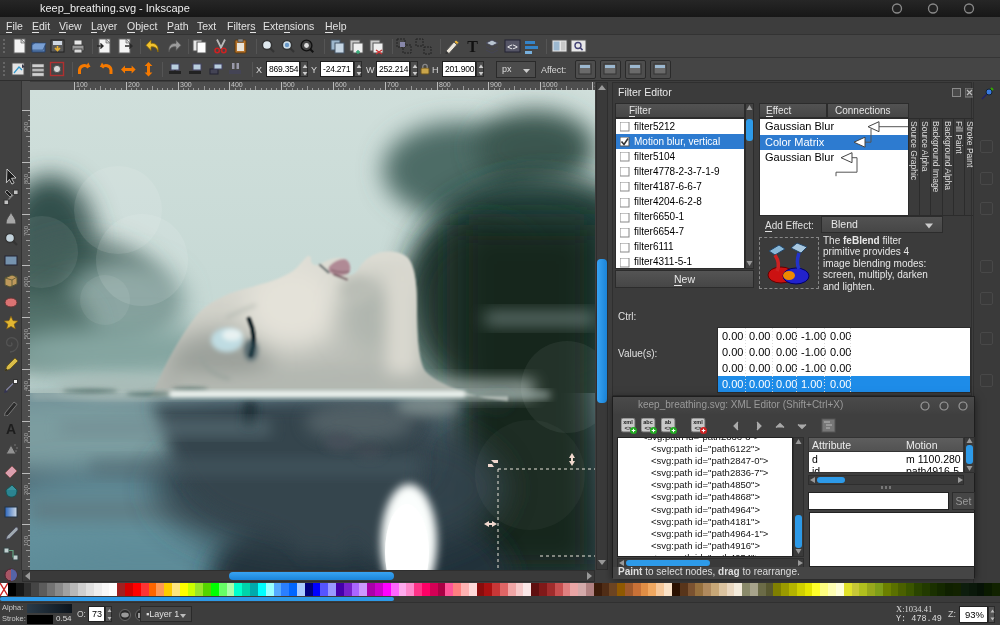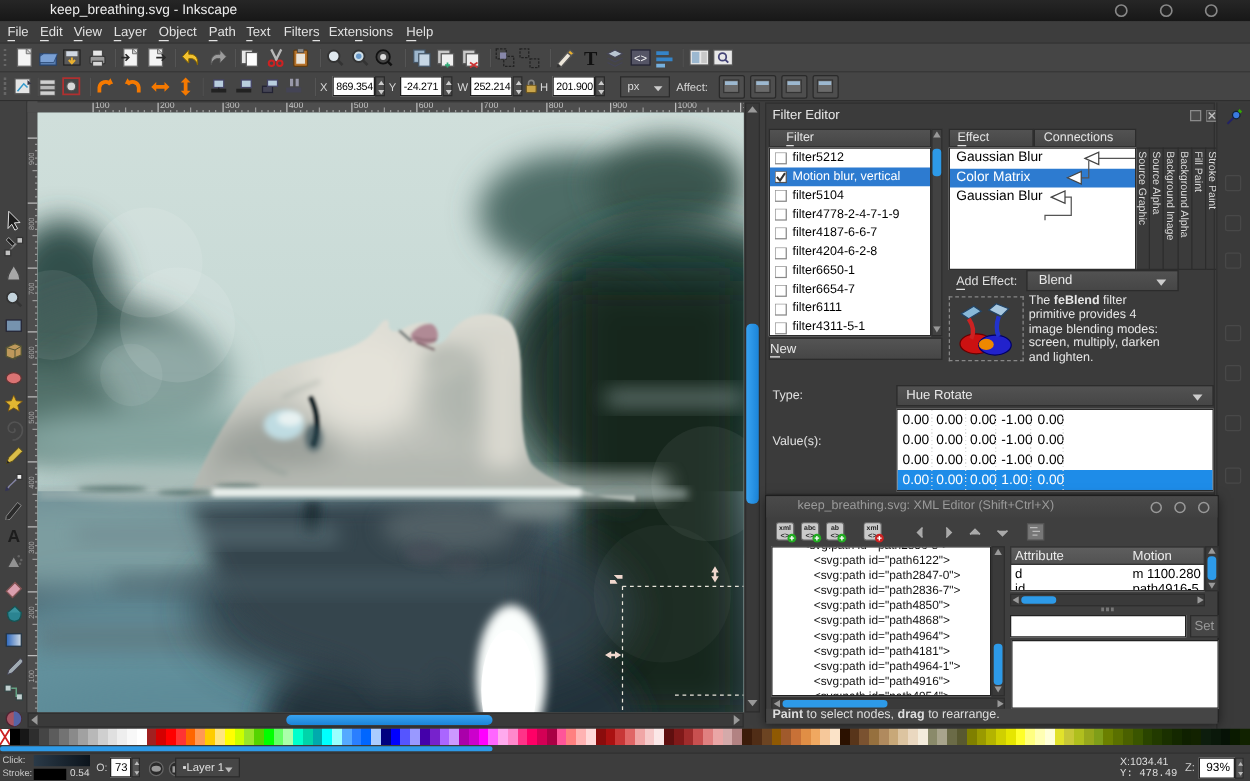--- a/index.html
+++ b/index.html
@@ -753,21 +753,21 @@
       <div class="a" style="left:0;top:30.2px;width:130px;height:15px;color:#000;font-size:10px">
         <svg class="a" style="left:4px;top:3px" width="10" height="10">
           <rect x="0" y="0" width="9" height="9" fill="#fff" stroke="#888"></rect>
         </svg>
         <span class="a" style="left:18px;top:1.5px">filter5104</span>
       </div>
       <div class="a" style="left:0;top:45.3px;width:130px;height:15px;color:#000;font-size:10px">
         <svg class="a" style="left:4px;top:3px" width="10" height="10">
           <rect x="0" y="0" width="9" height="9" fill="#fff" stroke="#888"></rect>
         </svg>
-        <span class="a" style="left:18px;top:1.5px">filter4778-2-4-7-1-9</span>
+        <span class="a" style="left:18px;top:1.5px">filter4778-2-3-7-1-9</span>
       </div>
       <div class="a" style="left:0;top:60.4px;width:130px;height:15px;color:#000;font-size:10px">
         <svg class="a" style="left:4px;top:3px" width="10" height="10">
           <rect x="0" y="0" width="9" height="9" fill="#fff" stroke="#888"></rect>
         </svg>
         <span class="a" style="left:18px;top:1.5px">filter4187-6-6-7</span>
       </div>
       <div class="a" style="left:0;top:75.5px;width:130px;height:15px;color:#000;font-size:10px">
         <svg class="a" style="left:4px;top:3px" width="10" height="10">
           <rect x="0" y="0" width="9" height="9" fill="#fff" stroke="#888"></rect>
@@ -800,21 +800,21 @@
       </div>
     </div>
     <div class="a" style="left:132px;top:20px;width:9px;height:166px;background:#424242;border:1px solid #2c2c2c"></div>
     <svg class="a" style="left:133px;top:22px" width="7" height="6">
       <path d="M3.5 0 l3 5 h-6 z" fill="#999"></path>
     </svg>
     <svg class="a" style="left:133px;top:178px" width="7" height="6">
       <path d="M3.5 5 l3 -5 h-6 z" fill="#999"></path>
     </svg>
     <div class="a" style="left:133px;top:36px;width:7px;height:22px;background:#2d9ae8;border-radius:3px"></div>
-    <div class="a" style="left:2px;top:187px;width:139px;height:18px;background:linear-gradient(#545454,#464646);border:1px solid #2c2c2c;font-size:10.5px;color:#e8e8e8;text-align:left;padding-top:2px"><span style="border-bottom:1px solid #e8e8e8">N</span>ew</div>
+    <div class="a" style="left:2px;top:187px;width:139px;height:18px;background:linear-gradient(#545454,#464646);border:1px solid #2c2c2c;font-size:10.5px;color:#e8e8e8;text-align:center;padding-top:2px"><span style="border-bottom:1px solid #e8e8e8">N</span>ew</div>
     <div class="a" style="left:146px;top:20px;width:68px;height:15px;background:linear-gradient(#525252,#464646);border:1px solid #2c2c2c;font-size:10px;color:#e4e4e4;padding:1px 0 0 6px"><span style="border-bottom:1px solid #e4e4e4">E</span>ffect</div>
     <div class="a" style="left:214px;top:20px;width:82px;height:15px;background:linear-gradient(#525252,#464646);border:1px solid #2c2c2c;font-size:10px;color:#e4e4e4;padding:1px 0 0 7px">Connections</div>
     <div class="a" style="left:146px;top:35px;width:150px;height:98px;background:#fff;border:1px solid #2c2c2c;overflow:hidden">
       <div class="a" style="left:0;top:0.0px;width:150px;height:15.5px;color:#000;font-size:11px">
         <span class="a" style="left:5px;top:1px">Gaussian Blur</span>
       </div>
       <div class="a" style="left:0;top:15.5px;width:150px;height:15.5px;background:#2d7bd0;color:#fff;font-size:11px">
         <span class="a" style="left:5px;top:1px">Color Matrix</span>
       </div>
       <div class="a" style="left:0;top:31.0px;width:150px;height:15.5px;color:#000;font-size:11px">
@@ -863,24 +863,21 @@
  <path d="M6 10 l10 -6 6 4 -10 6 z" fill="#88b8d8" stroke="#246"></path>
  <path d="M12 14 c4 6 4 12 2 16" stroke="#cc2222" stroke-width="3.5" fill="none"></path>
  <path d="M44 6 l-10 -4 -6 5 10 5 z" fill="#a8c8e0" stroke="#246"></path>
  <path d="M36 12 c-2 6 -2 12 0 16" stroke="#2233cc" stroke-width="3.5" fill="none"></path>
 </svg>
     <div class="a" style="left:210px;top:152px;font-size:10px;color:#e6e6e6">The <b>feBlend</b> filter</div>
     <div class="a" style="left:210px;top:163px;font-size:10px;color:#e6e6e6">primitive provides 4</div>
     <div class="a" style="left:210px;top:175px;font-size:10px;color:#e6e6e6">image blending modes:</div>
     <div class="a" style="left:210px;top:186px;font-size:10px;color:#e6e6e6">screen, multiply, darken</div>
     <div class="a" style="left:210px;top:198px;font-size:10px;color:#e6e6e6">and lighten.</div>
-    <div class="a" style="left:5px;top:228px;font-size:10px;color:#e0e0e0">Type:</div>
-    <div class="a" style="left:104px;top:225px;width:254px;height:17px;background:linear-gradient(#525252,#464646);border:1px solid #2c2c2c;font-size:10.5px;color:#e8e8e8;padding:1px 0 0 7px">Hue Rotate<svg width="9" height="8" style="position:absolute;right:7px;top:5px">
-        <path d="M0 1.5 h8 l-4 5 z" fill="#ccc"></path>
-      </svg></div>
+    <div class="a" style="left:5px;top:228px;font-size:10px;color:#e0e0e0">Ctrl:</div>
     <div class="a" style="left:5px;top:265px;font-size:10px;color:#e0e0e0">Value(s):</div>
     <div class="a" style="left:104px;top:244px;width:254px;height:66px;background:#fff;border:1px solid #2c2c2c;overflow:hidden">
       <div class="a" style="left:0;top:0px;width:254px;height:16px;font-size:11px;color:#000">
         <span class="a" style="left:4px;top:2px">0.00</span>
         <span class="a" style="left:31px;top:2px">0.00</span>
         <span class="a" style="left:58px;top:2px">0.00</span>
         <span class="a" style="left:83px;top:2px">-1.00</span>
         <span class="a" style="left:112px;top:2px">0.00</span>
       </div>
       <div class="a" style="left:0;top:16px;width:254px;height:16px;font-size:11px;color:#000">
@@ -1042,38 +1039,38 @@
   </div>
 <div class="a" style="left:0;top:583px;width:1000px;height:13px;background:linear-gradient(90deg,#000000 8.0px 15.8px,#171717 15.8px 23.6px,#2e2e2e 23.6px 31.4px,#454545 31.4px 39.2px,#5c5c5c 39.2px 47.1px,#737373 47.1px 54.9px,#8a8a8a 54.9px 62.7px,#a1a1a1 62.7px 70.5px,#b8b8b8 70.5px 78.3px,#cfcfcf 78.3px 86.1px,#e0e0e0 86.1px 93.9px,#eeeeee 93.9px 101.7px,#f8f8f8 101.7px 109.5px,#ffffff 109.5px 117.4px,#a02020 117.4px 125.2px,#d40000 125.2px 133.0px,#ff0000 133.0px 140.8px,#ff3333 140.8px 148.6px,#ff6600 148.6px 156.4px,#ff9955 156.4px 164.2px,#ffcc00 164.2px 172.0px,#ffe680 172.0px 179.8px,#ffff00 179.8px 187.7px,#ccff00 187.7px 195.5px,#99e62a 195.5px 203.3px,#55d400 203.3px 211.1px,#00ff00 211.1px 218.9px,#66ff66 218.9px 226.7px,#aaffaa 226.7px 234.5px,#00ffcc 234.5px 242.3px,#00d4aa 242.3px 250.1px,#00aaad 250.1px 258.0px,#00ffff 258.0px 265.8px,#99ffff 265.8px 273.6px,#55aaff 273.6px 281.4px,#2a7fff 281.4px 289.2px,#0066ff 289.2px 297.0px,#aaccff 297.0px 304.8px,#000080 304.8px 312.6px,#0000ff 312.6px 320.4px,#5555ff 320.4px 328.3px,#9999ff 328.3px 336.1px,#4400aa 336.1px 343.9px,#7722cc 343.9px 351.7px,#aa66ff 351.7px 359.5px,#cc99ff 359.5px 367.3px,#aa00aa 367.3px 375.1px,#cc00cc 375.1px 382.9px,#ff00ff 382.9px 390.7px,#ff66ff 390.7px 398.6px,#ffaaee 398.6px 406.4px,#ff88cc 406.4px 414.2px,#ff3388 414.2px 422.0px,#ff0066 422.0px 429.8px,#d40055 429.8px 437.6px,#aa0044 437.6px 445.4px,#ff5599 445.4px 453.2px,#ff8080 453.2px 461.0px,#ffb3b3 461.0px 468.9px,#ffd9d9 468.9px 476.7px,#8a0c0c 476.7px 484.5px,#aa1111 484.5px 492.3px,#c83737 492.3px 500.1px,#e06666 500.1px 507.9px,#f0a6a6 507.9px 515.7px,#f6caca 515.7px 523.5px,#fbe8e8 523.5px 531.3px,#5f0f0f 531.3px 539.1px,#801919 539.1px 547.0px,#a02c2c 547.0px 554.8px,#c85050 554.8px 562.6px,#e08080 562.6px 570.4px,#eaa6a6 570.4px 578.2px,#d4aaaa 578.2px 586.0px,#b28282 586.0px 593.8px,#3c1c0a 593.8px 601.6px,#502d16 601.6px 609.4px,#6c4422 609.4px 617.3px,#8f5902 617.3px 625.1px,#a05a2c 625.1px 632.9px,#c87137 632.9px 640.7px,#e08e45 640.7px 648.5px,#f0a860 648.5px 656.3px,#f6c89a 656.3px 664.1px,#fbe3c8 664.1px 671.9px,#2b1100 671.9px 679.7px,#58351a 679.7px 687.6px,#7a5230 687.6px 695.4px,#96703e 695.4px 703.2px,#b08a5e 703.2px 711.0px,#c8a878 711.0px 718.8px,#dcc4a0 718.8px 726.6px,#ead8c0 726.6px 734.4px,#f4ecdc 734.4px 742.2px,#8a8a6a 742.2px 750.0px,#a8a48c 750.0px 757.9px,#6b6b47 757.9px 765.7px,#585830 765.7px 773.5px,#808000 773.5px 781.3px,#9a9a00 781.3px 789.1px,#b4b400 789.1px 796.9px,#d0d000 796.9px 804.7px,#e6e600 804.7px 812.5px,#ffff2a 812.5px 820.3px,#ffff80 820.3px 828.2px,#ffffb3 828.2px 836.0px,#ffffd9 836.0px 843.8px,#e2e22a 843.8px 851.6px,#c8c837 851.6px 859.4px,#b0bf1e 859.4px 867.2px,#97a81c 867.2px 875.0px,#7f9e19 875.0px 882.8px,#6b8000 882.8px 890.6px,#5a7000 890.6px 898.5px,#4a6000 898.5px 906.3px,#3a5500 906.3px 914.1px,#2a4400 914.1px 921.9px,#223a00 921.9px 929.7px,#1a3000 929.7px 937.5px,#142800 937.5px 945.3px,#0f2000 945.3px 953.1px,#122200 953.1px 960.9px,#0d1d0d 960.9px 968.8px,#0a180a 968.8px 976.6px,#061206 976.6px 984.4px,#0a1a00 984.4px 992.2px,#112200 992.2px 1000.0px)">
     <svg class="a" style="left:0;top:0" width="8" height="13">
       <rect x="0" y="0" width="8" height="13" fill="#fff"></rect>
       <path d="M0 0 L8 13 M8 0 L0 13" stroke="#c22" stroke-width="1.4"></path>
     </svg>
   </div>
 <div class="a" style="left:0;top:596px;width:1000px;height:6px;background:#3a3a3a"></div>
 <div class="a" style="left:0;top:597px;width:394px;height:4px;background:#2d9ae8;border-radius:2px"></div>
 <div class="a" style="left:0;top:602px;width:1000px;height:23px;background:#3d3d3d;border-top:1px solid #303030">
-    <div class="a" style="left:2px;top:0px;font-size:7.5px;color:#c8c8c8">Click:</div>
+    <div class="a" style="left:2px;top:0px;font-size:7.5px;color:#c8c8c8">Alpha:</div>
     <div class="a" style="left:2px;top:11px;font-size:7.5px;color:#c8c8c8">Stroke:</div>
     <div class="a" style="left:27px;top:1px;width:45px;height:9px;background:linear-gradient(90deg,#2a3a48,#0c141c)"></div>
     <div class="a" style="left:27px;top:12px;width:26px;height:9px;background:#000"></div>
     <div class="a" style="left:56px;top:11px;font-size:8px;color:#ddd">0.54</div>
     <div class="a" style="left:77px;top:6px;font-size:8.5px;color:#ccc">O:</div>
     <div class="a" style="left:88px;top:3px;width:17px;height:16px;background:#fff;border:1px solid #222;font-size:9px;color:#000;text-align:right;padding:2px 2px 0 0">73</div>
     <div class="a" style="left:105px;top:3px;width:7px;height:16px;background:#555;border:1px solid #2a2a2a"><svg width="7" height="15">
         <path d="M3.5 2 l2 3 h-4 z M3.5 13 l2 -3 h-4 z" fill="#bbb"></path>
       </svg></div>
     <svg class="a" style="left:119px;top:5px" width="30" height="14">
       <circle cx="6" cy="7" r="5.5" fill="#2a2a2a" stroke="#666"></circle>
       <ellipse cx="6" cy="7" rx="3.8" ry="2.4" fill="#999"></ellipse>
       <circle cx="22" cy="7" r="5.5" fill="#2a2a2a" stroke="#666"></circle>
       <rect x="19" y="5" width="6" height="5" fill="#999"></rect>
     </svg>
     <div class="a" style="left:140px;top:3px;width:52px;height:16px;background:#464646;border:1px solid #2a2a2a;font-size:9px;color:#e0e0e0;padding:2px 0 0 5px">▪Layer 1<svg width="7" height="6" style="position:absolute;right:4px;top:6px">
         <path d="M0 1 h6 l-3 4 z" fill="#bbb"></path>
       </svg></div>
-    <div class="a" style="left:896px;top:1px;font-size:8.5px;color:#ddd;font-family:Liberation Sans, sans-serif">X:1034.41</div>
+    <div class="a" style="left:896px;top:1px;font-size:8.5px;color:#ddd;font-family:Liberation Serif, serif">X:1034.41</div>
     <div class="a" style="left:896px;top:11px;font-size:8.5px;color:#ddd;font-family:'Liberation Mono',monospace">Y:&nbsp;478.49</div>
     <div class="a" style="left:948px;top:6px;font-size:9px;color:#ccc">Z:</div>
     <div class="a" style="left:959px;top:3px;width:29px;height:17px;background:#fff;border:1px solid #222;font-size:9.5px;color:#000;text-align:right;padding:2px 3px 0 0">93%</div>
     <div class="a" style="left:988px;top:3px;width:7px;height:17px;background:#555;border:1px solid #2a2a2a"><svg width="7" height="16">
         <path d="M3.5 2.5 l2 3 h-4 z M3.5 13.5 l2 -3 h-4 z" fill="#bbb"></path>
       </svg></div>
   </div>
 </body></html>

